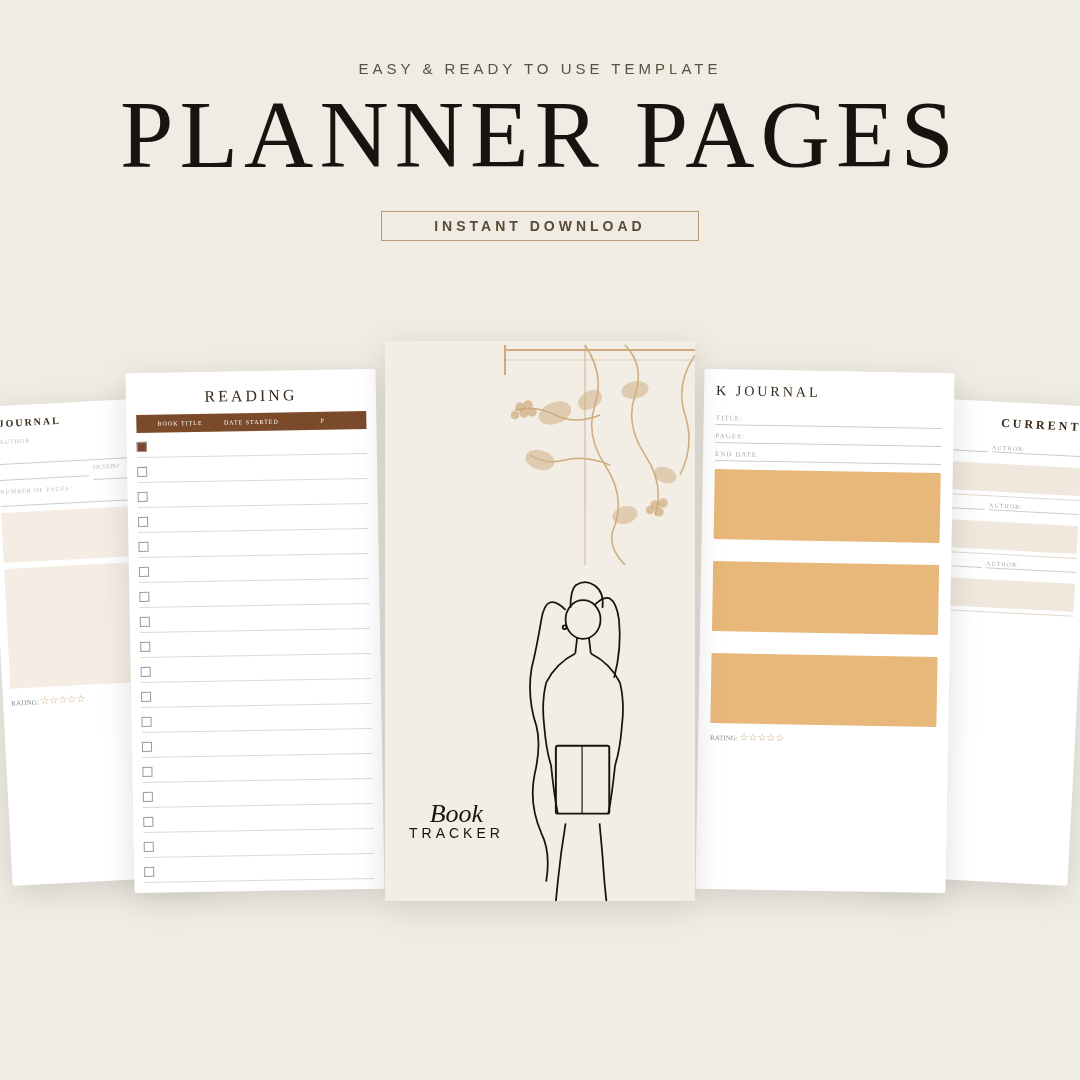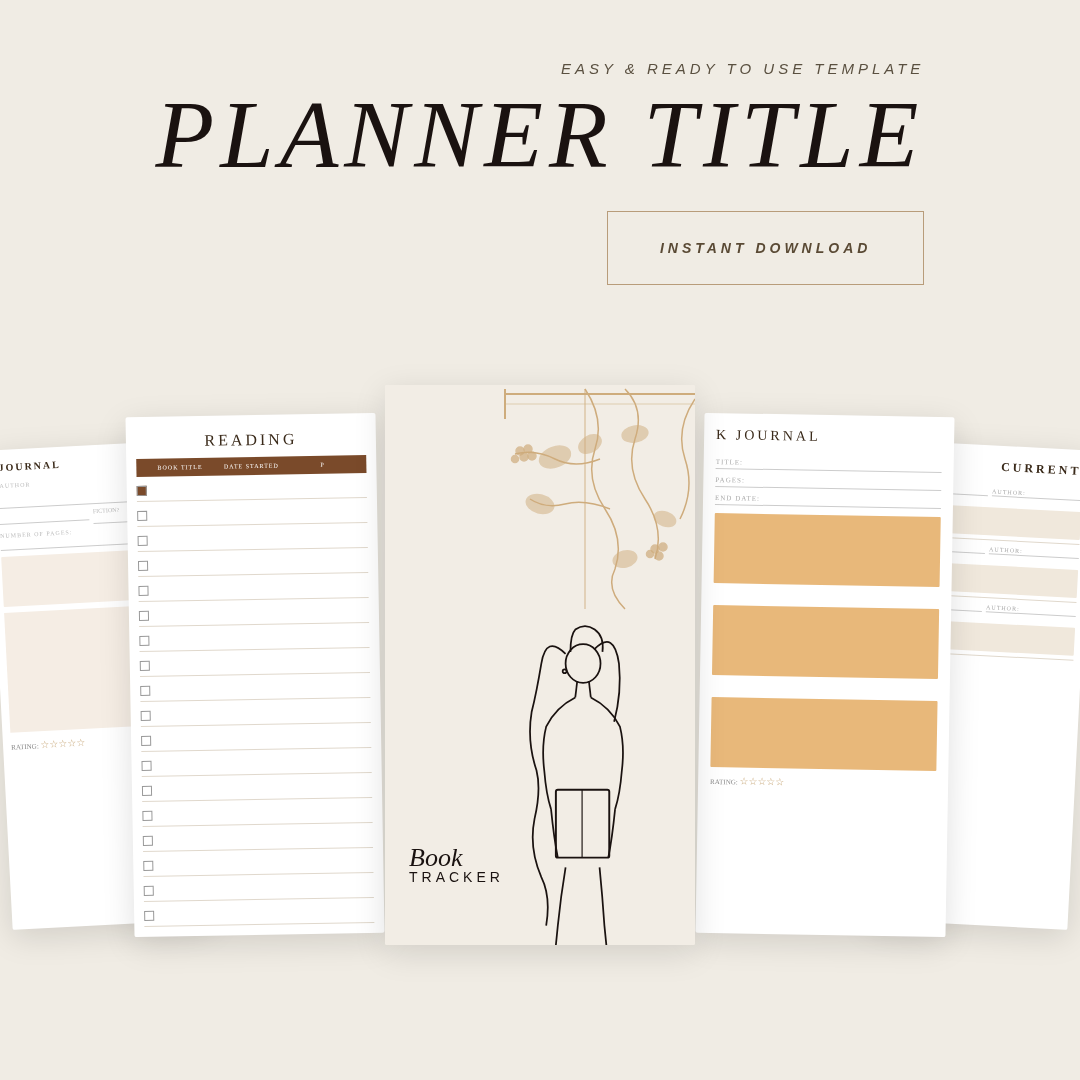--- a/index.html
+++ b/index.html
@@ -10,24 +10,23 @@
       background-color: #f0ece4;
       display: flex;
       flex-direction: column;
       align-items: center;
       justify-content: flex-start;
       font-family: 'Georgia', serif;
       overflow: hidden;
     }
 
     .header {
-      text-align: right;
+      text-align: center;
       margin-top: 60px;
       margin-bottom: 20px;
-      font-style: italic;
     }
 
     .subtitle {
       font-family: 'Arial', sans-serif;
       font-size: 15px;
       letter-spacing: 4px;
       color: #5a5040;
       font-weight: 400;
       margin-bottom: 10px;
     }
@@ -38,21 +37,21 @@
       color: #1a1210;
       letter-spacing: 6px;
       line-height: 1;
       font-family: 'Georgia', serif;
       margin-bottom: 28px;
     }
 
     .instant-download-btn {
       display: inline-block;
       border: 1.5px solid #b89c7a;
-      padding: 28px 52px;
+      padding: 6px 52px;
       font-family: 'Arial', sans-serif;
       font-size: 14px;
       letter-spacing: 4px;
       color: #5a4a35;
       font-weight: 600;
       background: transparent;
     }
 
     .pages-container {
       position: relative;
@@ -206,20 +205,21 @@
       height: 100%;
       position: relative;
       background: #f2ede5;
     }
     .book-tracker-title {
       position: absolute;
       bottom: 60px;
       left: 24px;
       font-size: 22px;
       color: #1a1210;
+      text-align: center;
     }
     .book-tracker-title .book-word {
       font-style: italic;
       font-family: 'Georgia', serif;
       font-size: 26px;
     }
     .book-tracker-title .tracker-word {
       font-family: 'Arial', sans-serif;
       font-size: 14px;
       letter-spacing: 4px;
@@ -305,21 +305,21 @@
     .vine-svg {
       width: 100%;
       height: 100%;
     }
   </style>
 </head>
 <body>
 
 <header class="header">
   <p class="subtitle">EASY &amp; READY TO USE TEMPLATE</p>
-  <h1 class="main-title">PLANNER TITLE</h1>
+  <h1 class="main-title">PLANNER PAGES</h1>
   <div class="instant-download-btn">INSTANT DOWNLOAD</div>
 </header>
 
 <div class="pages-container">
 
   <div class="page-card card-far-left">
     <div class="card-header">
       <span style="font-size:10px;letter-spacing:2px;color:#3a2a1a;">JOURNAL</span>
     </div>
     <div class="card-field-label" style="padding:4px 10px;font-size:6px;color:#bbb;letter-spacing:1px;">AUTHOR</div>

